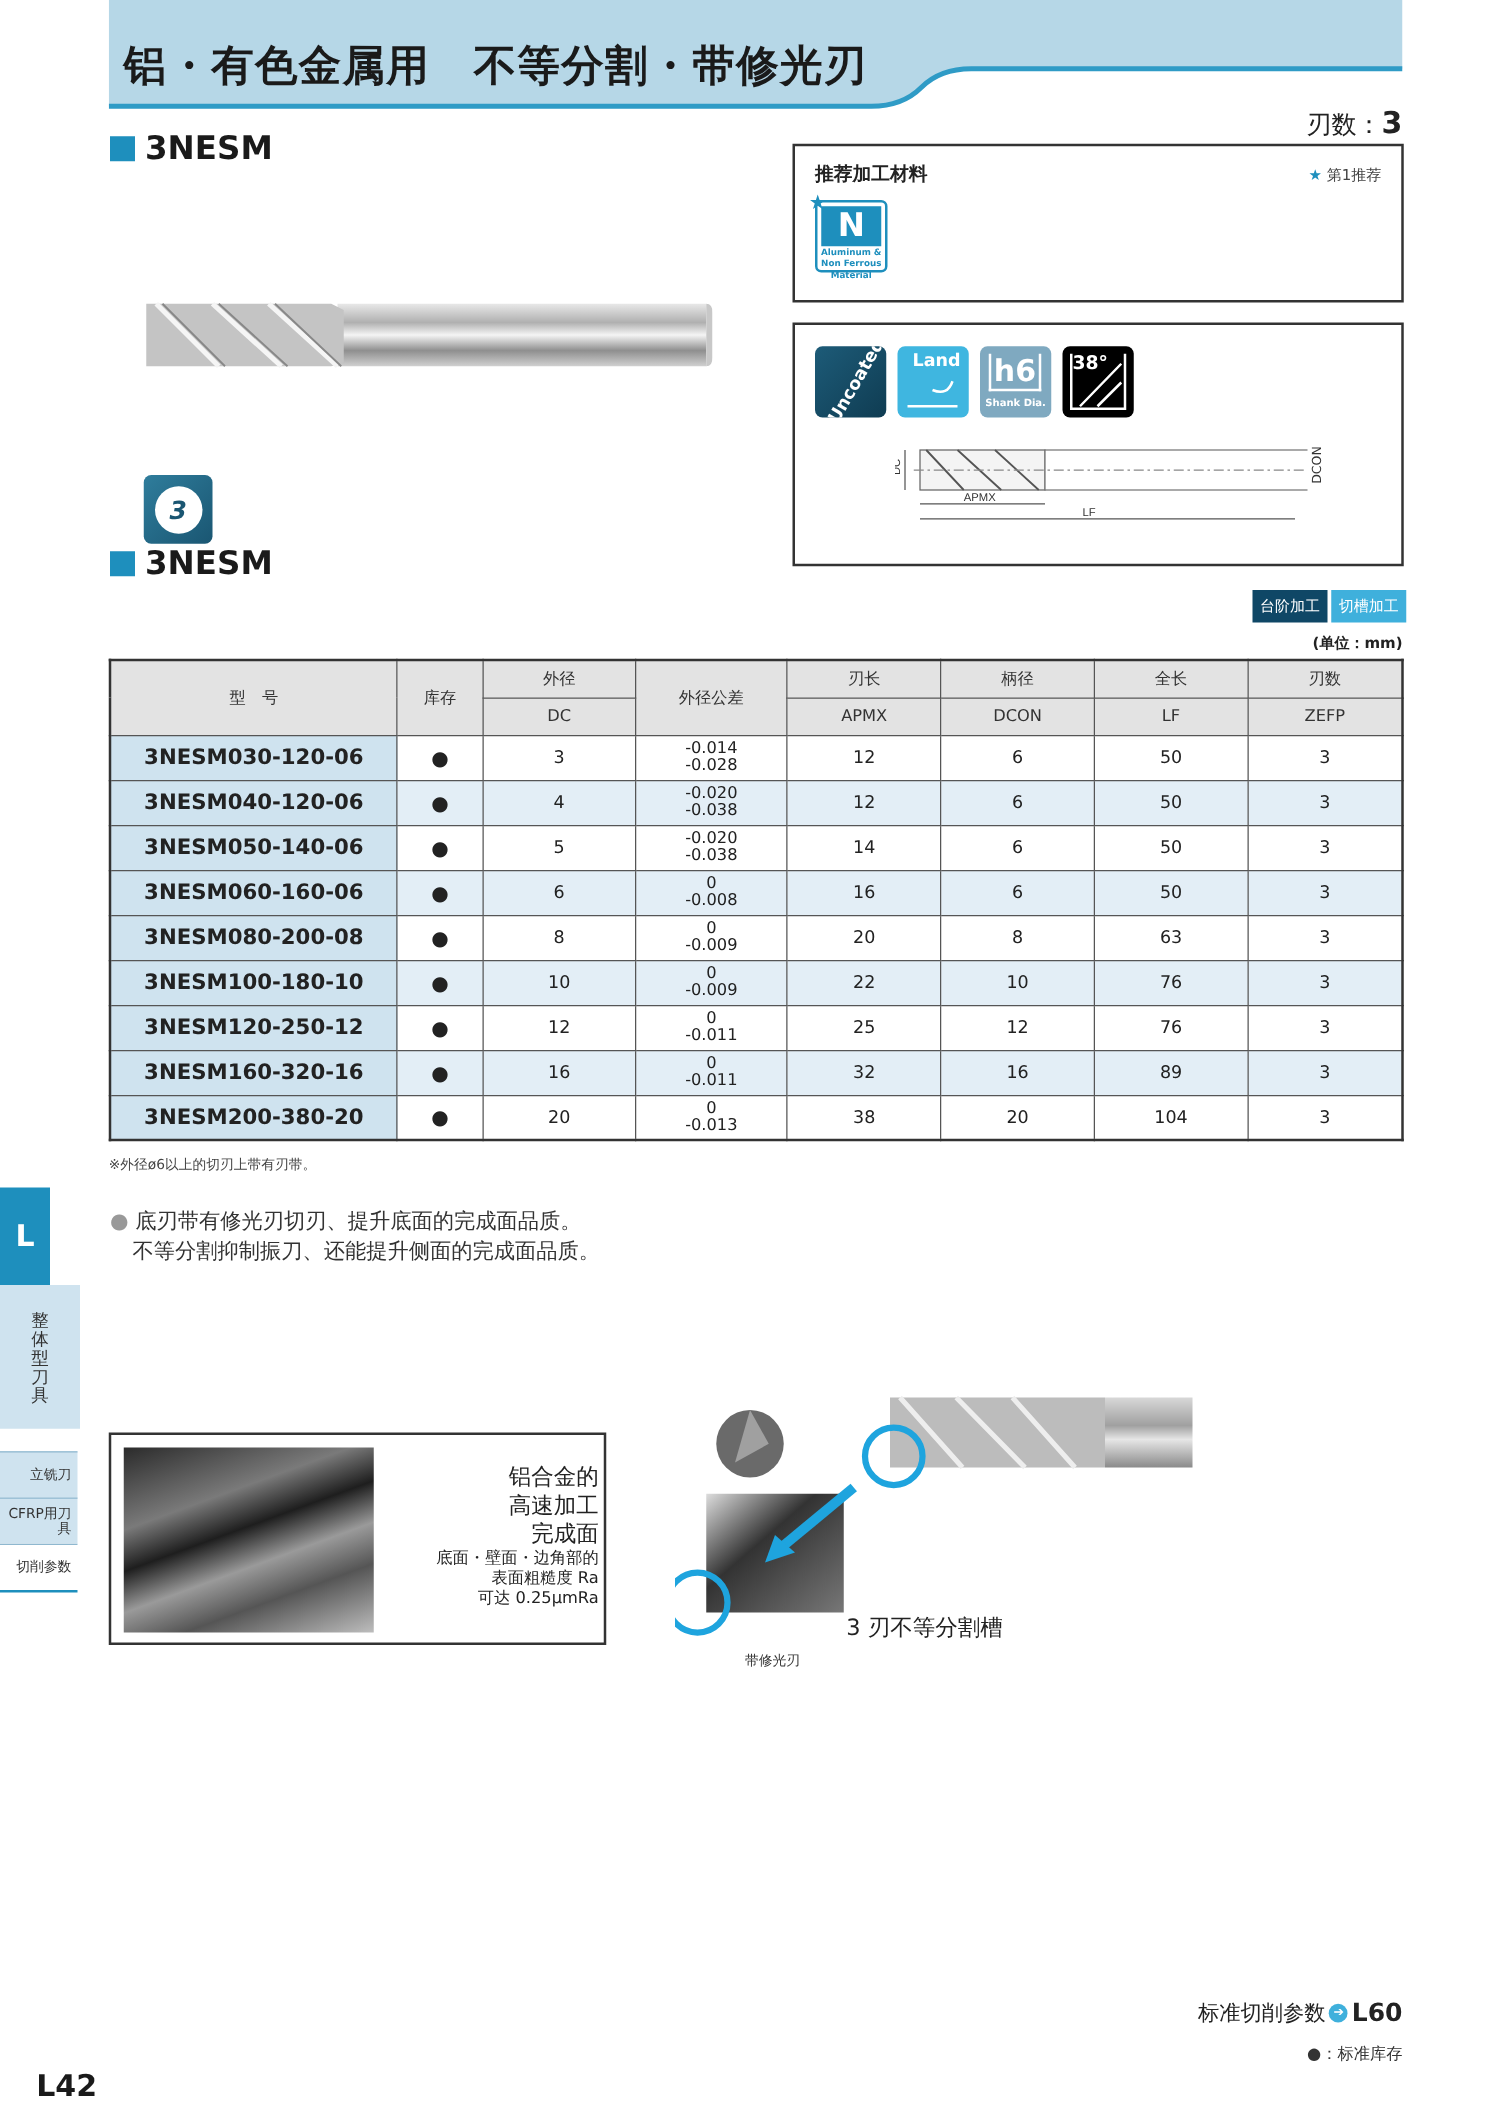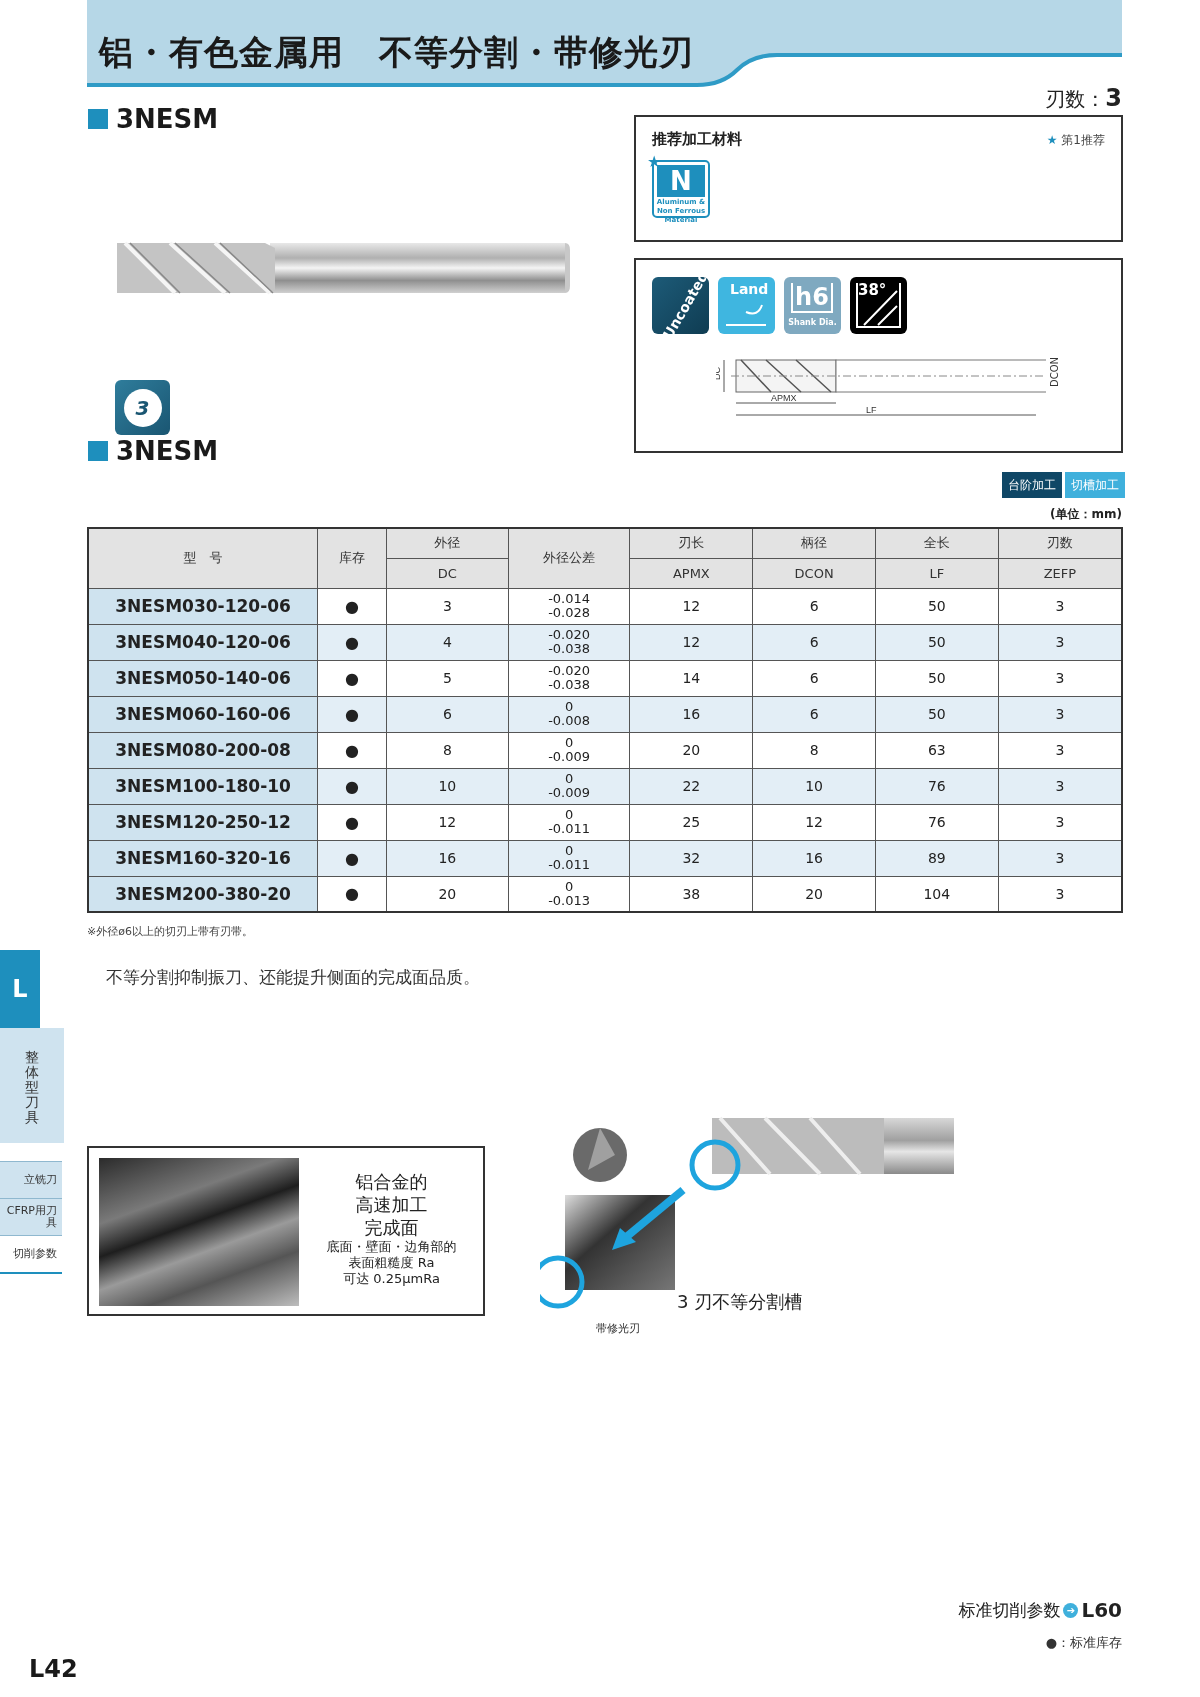--- a/index.html
+++ b/index.html
@@ -74,21 +74,21 @@
     .side-item.plain { background: #fff; }
 
     
     .feature-text { position: absolute; left: 88px; top: 965px; font-size: 17px; color: #333; line-height: 24px; }
     .feature-text .dot { color: #999; }
     .feature-text .line2 { padding-left: 18px; }
 
     
     .finish-box { position: absolute; left: 87px; top: 1146px; width: 398px; height: 170px; border: 2px solid #333; }
     .finish-photo { position: absolute; left: 10px; top: 10px; width: 200px; height: 148px; background: linear-gradient(160deg, #2b2b2b 0%, #7a7a7a 30%, #1e1e1e 45%, #9a9a9a 60%, #555 75%, #bdbdbd 100%); }
-    .finish-text { position: absolute; left: 215px; top: 22px; width: 175px; text-align: center; color: #222; }
+    .finish-text { position: absolute; left: 215px; top: 22px; width: 175px; text-align: right; color: #222; }
     .finish-text .big { font-size: 18px; line-height: 23px; }
     .finish-text .small { font-size: 13px; line-height: 16px; }
 
     
     .illus { position: absolute; left: 540px; top: 1110px; width: 440px; height: 240px; }
     .illus-caption { position: absolute; left: 677px; top: 1290px; font-size: 18px; color: #222; }
     .illus-sub { position: absolute; left: 596px; top: 1321px; font-size: 11px; color: #333; }
 
     
     .footer-ref { position: absolute; right: 78px; top: 1598px; font-size: 17px; color: #222; display: flex; align-items: center; }
@@ -347,20 +347,21 @@
 <div class="side-cat">
   <span>整体型刀具</span>
 </div>
 <div class="side-items">
   <div class="side-item">立铣刀</div>
   <div class="side-item">CFRP用刀具</div>
   <div class="side-item plain">切削参数</div>
 </div>
 
 <div class="feature-text">
+  <div><span class="dot">●</span> <span>底刃带有修光刃切刃、提升底面的完成面品质。</span></div>
   <div class="line2">不等分割抑制振刀、还能提升侧面的完成面品质。</div>
 </div>
 
 <div class="finish-box">
   <div class="finish-photo"></div>
   <div class="finish-text">
     <div class="big">铝合金的</div>
     <div class="big">高速加工</div>
     <div class="big">完成面</div>
     <div class="small">底面・壁面・边角部的</div>

